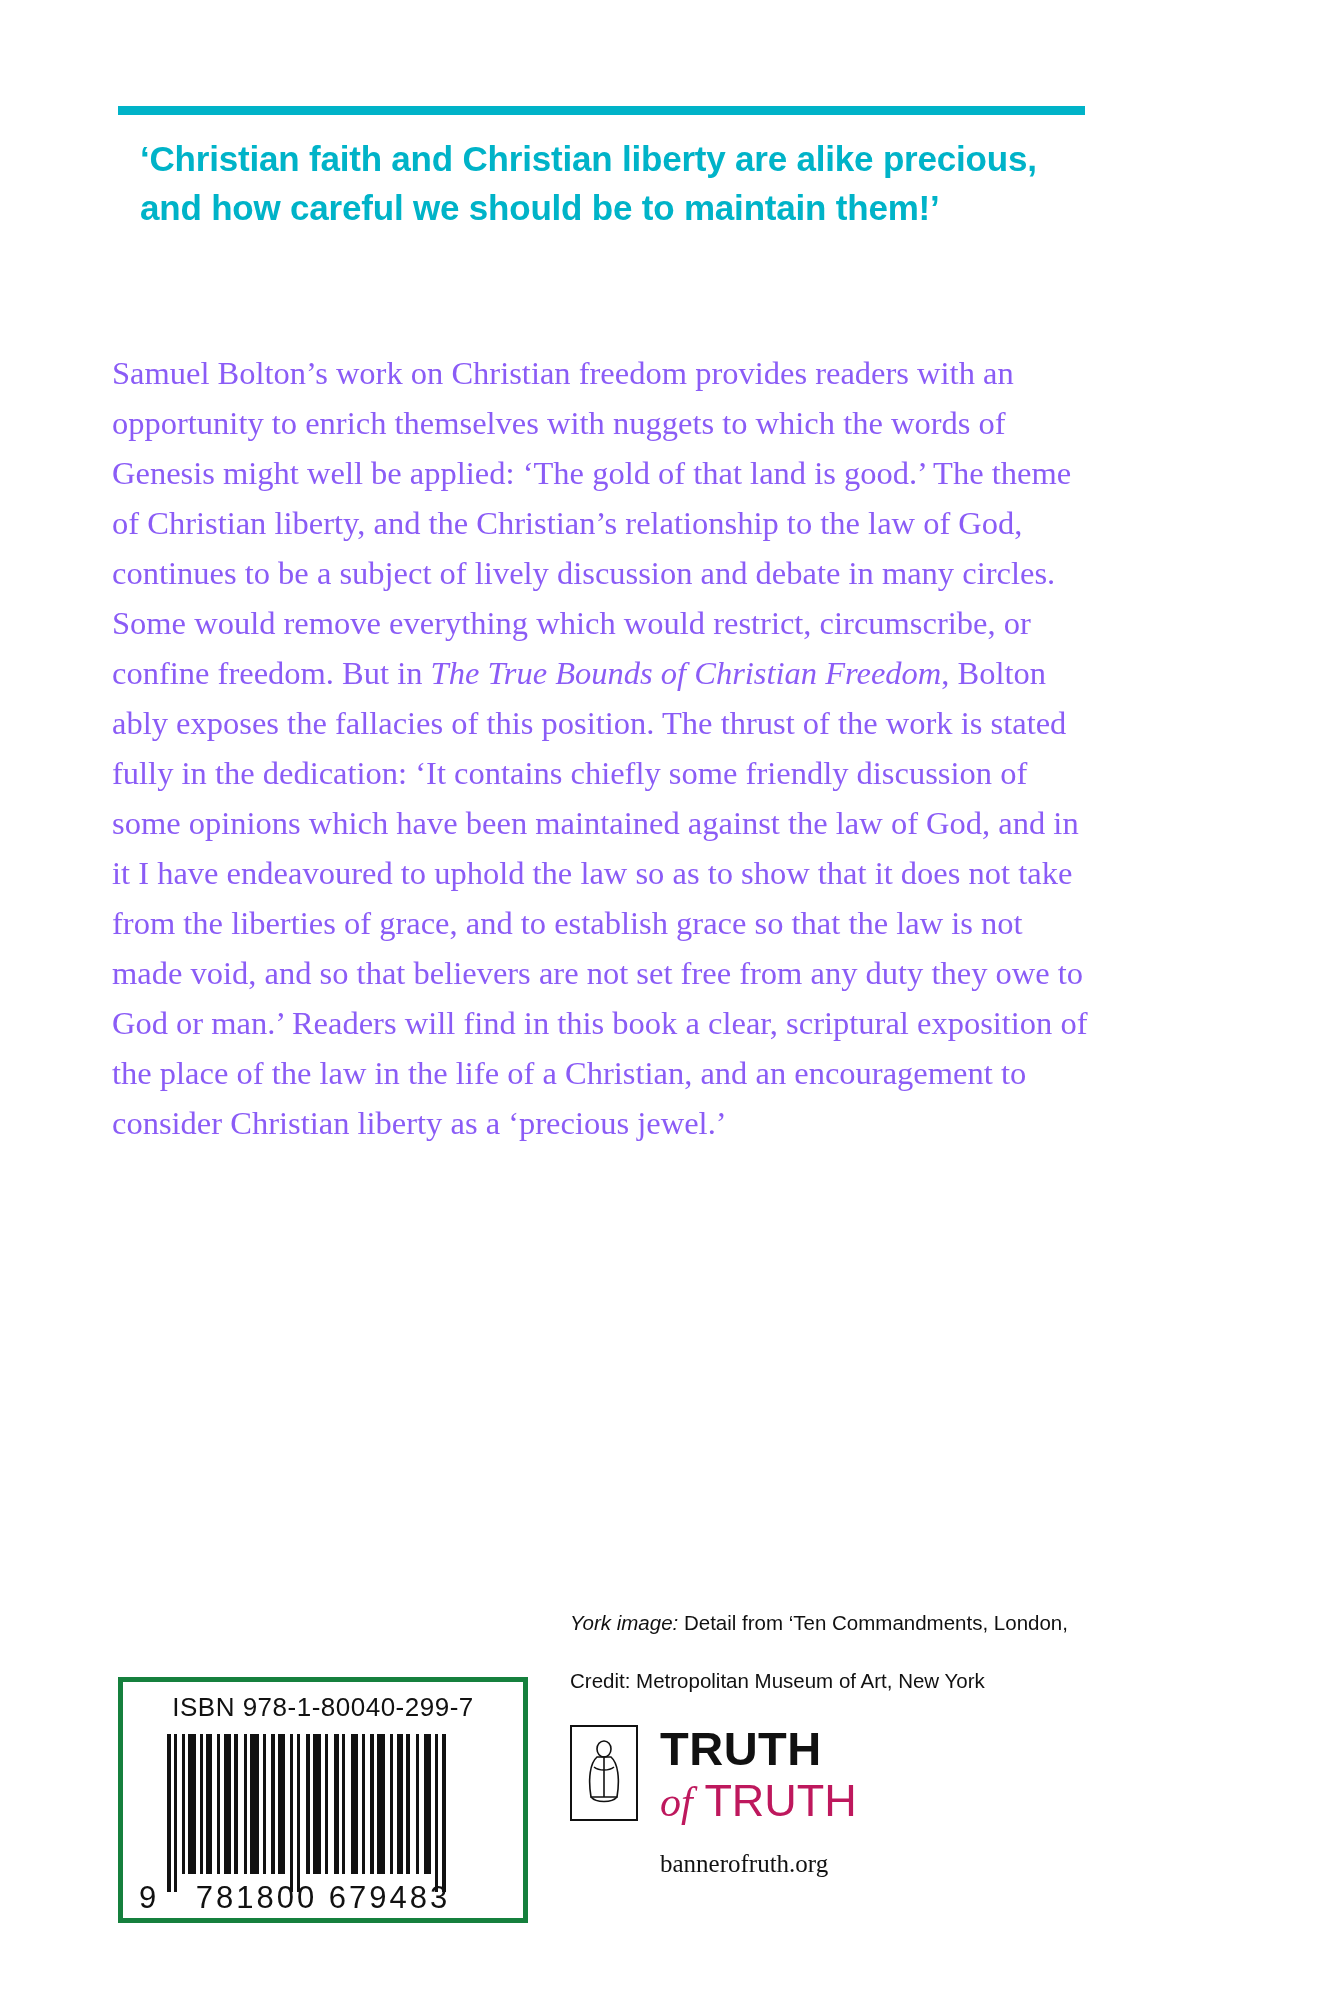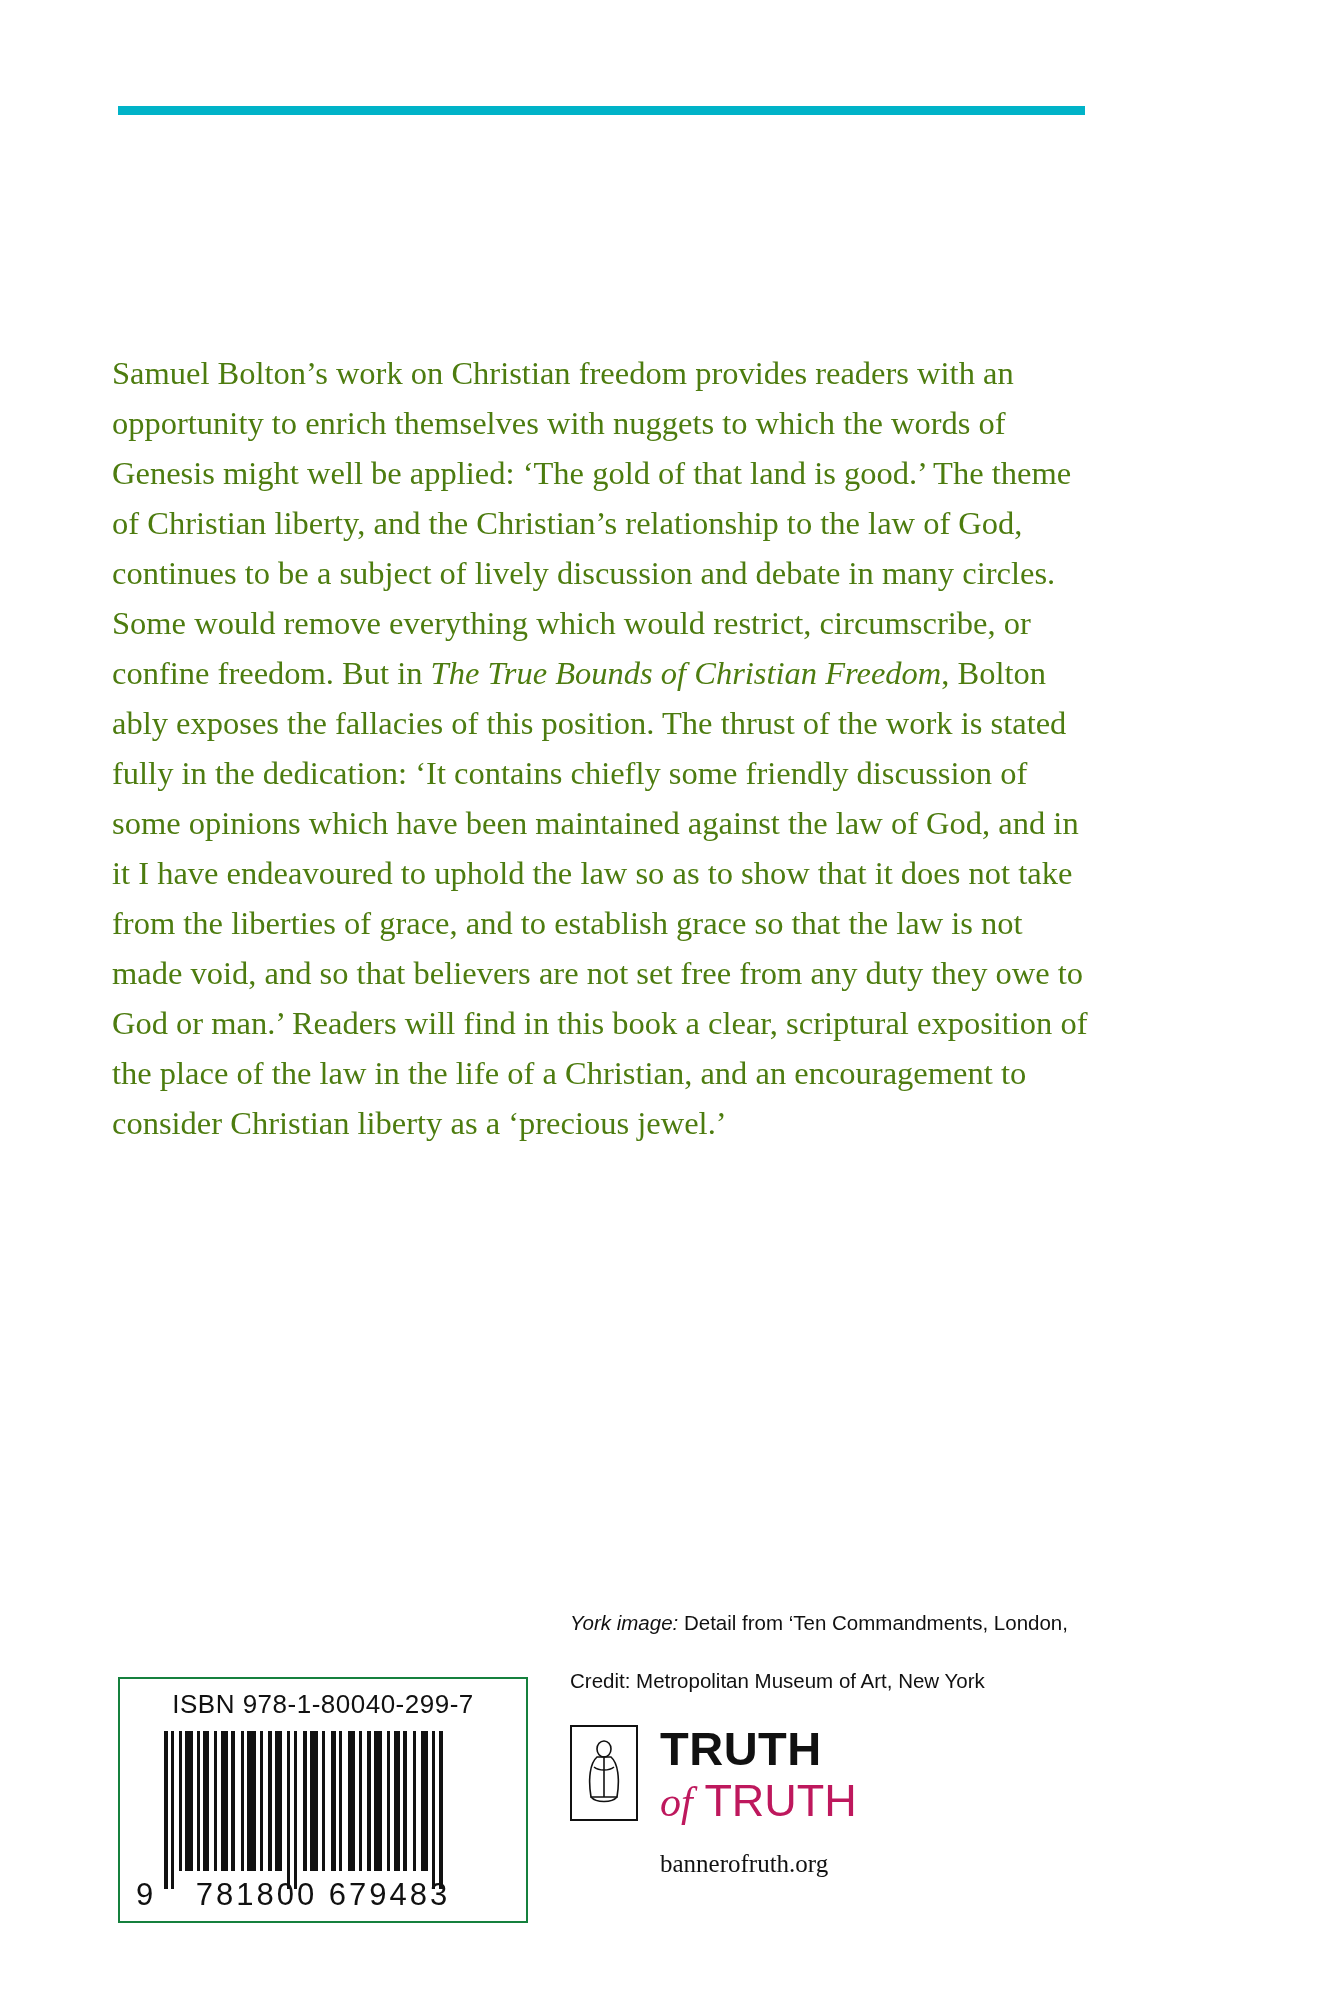--- a/index.html
+++ b/index.html
@@ -47,21 +47,21 @@
   }
 
   .blurb {
     position: absolute;
     left: 112px;
     top: 348px;
     width: 985px;
     font-family: "Liberation Serif", serif;
     font-size: 32.5px;
     line-height: 50px;
-    color: #4d7c0f;
+    color: #8b5cf6;
     text-align: left;
   }
   .blurb i { font-style: italic; }
 
   
   .pp-box {
     position: absolute;
     left: 118px;
     top: 1605px;
     width: 410px;
@@ -103,21 +103,21 @@
     background: #111;
     clip-path: polygon(50% 0%, 78% 30%, 100% 100%, 0% 100%, 22% 30%);
   }
 
   .barcode-box {
     position: absolute;
     left: 118px;
     top: 1677px;
     width: 410px;
     height: 246px;
-    border: 2px solid #15803d;
+    border: 5px solid #15803d;
     box-sizing: border-box;
     background: #fff;
   }
   .isbn-text {
     position: absolute;
     left: 0; top: 10px;
     width: 100%;
     text-align: center;
     font-family: "Liberation Sans", sans-serif;
     font-size: 26px;
@@ -217,20 +217,21 @@
     color: #111;
   }
 </style>
 </head>
 <body>
 
 <div class="page">
 
   <div class="rule"></div>
 
+  <div class="pullquote">‘Christian faith and Christian liberty are alike precious, and how careful we should be to maintain them!’</div>
 
   <div class="blurb">
     <span>Samuel Bolton’s work on Christian freedom provides readers with an opportunity to enrich themselves with nuggets to which the words of Genesis might well be applied: ‘The gold of that land is good.’ The theme of Christian liberty, and the Christian’s relationship to the law of God, continues to be a subject of lively discussion and debate in many circles. Some would remove everything which would restrict, circumscribe, or confine freedom. But in </span><i>The True Bounds of Christian Freedom</i><span>, Bolton ably exposes the fallacies of this position. The thrust of the work is stated fully in the dedication: ‘It contains chiefly some friendly discussion of some opinions which have been maintained against the law of God, and in it I have endeavoured to uphold the law so as to show that it does not take from the liberties of grace, and to establish grace so that the law is not made void, and so that believers are not set free from any duty they owe to God or man.’ Readers will find in this book a clear, scriptural exposition of the place of the law in the life of a Christian, and an encouragement to consider Christian liberty as a ‘precious jewel.’</span>
   </div>
 
 
   <div class="barcode-box">
     <div class="isbn-text">ISBN 978-1-80040-299-7</div>
     <div class="bars">
       <span class="tall" style="width:4px"></span>

